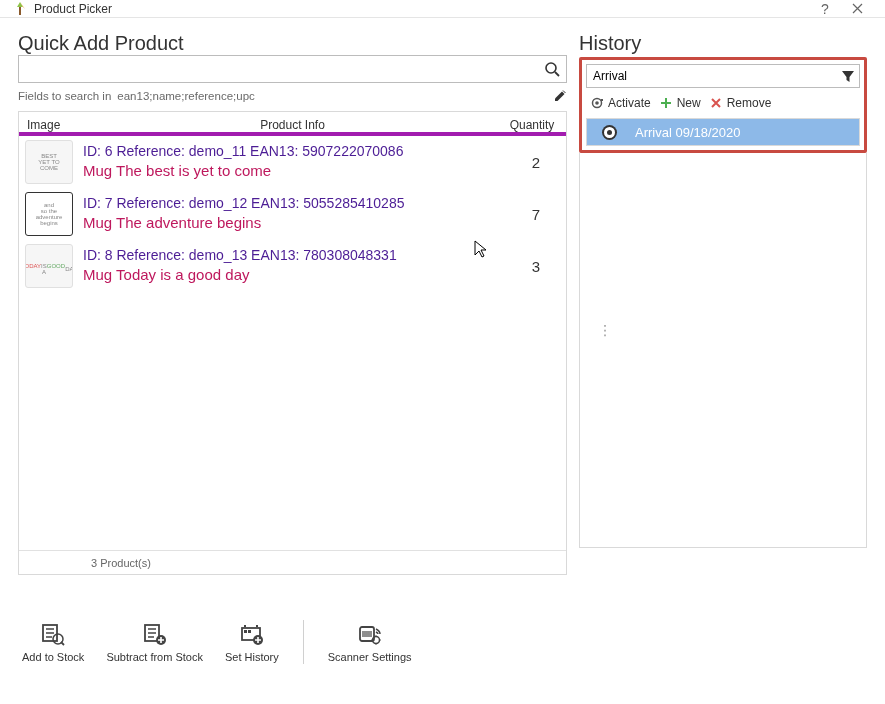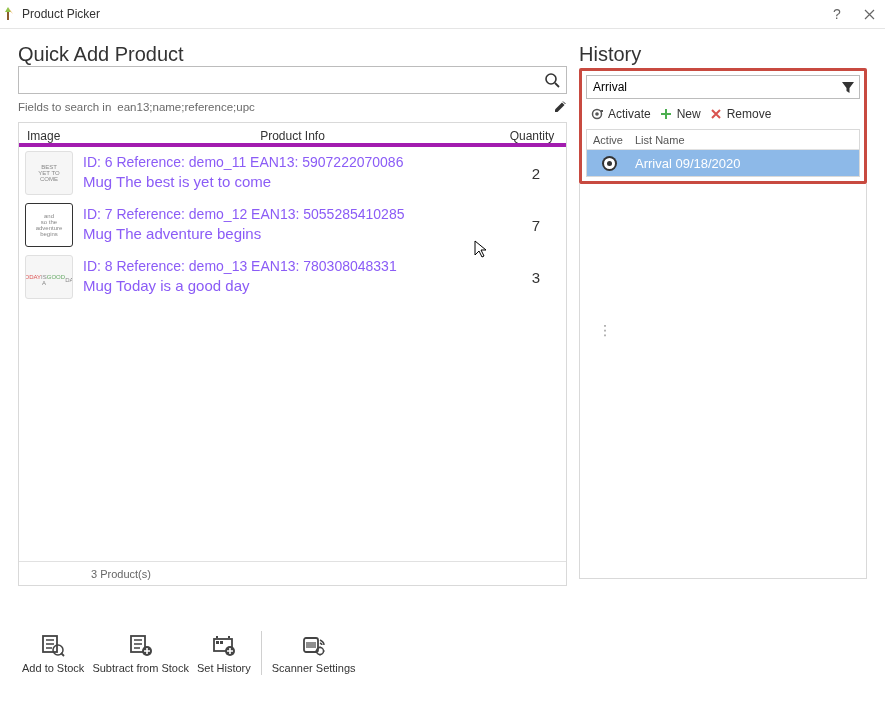--- a/index.html
+++ b/index.html
@@ -1,18 +1,18 @@
 <!DOCTYPE html>
 <html><head>
 <meta charset="utf-8">
 <style>
 * { box-sizing: border-box; margin: 0; padding: 0; font-family: "Segoe UI", Tahoma, sans-serif; }
 body { background: #fff; width: 885px; height: 704px; overflow: hidden; position: relative; }
 
-.titlebar { height: 29px; display: flex; align-items: center; padding: 0 0; border-bottom: 1px solid #e5e5e5; }
+.titlebar { height: 18px; display: flex; align-items: center; padding: 0 12px; border-bottom: 1px solid #e5e5e5; }
 .titlebar .app-icon { width: 16px; height: 16px; margin-right: 6px; position: relative; }
 .titlebar .title { font-size: 12px; color: #333; flex: 1; }
 .titlebar .win-btn { width: 32px; height: 28px; display: flex; align-items: center; justify-content: center; font-size: 14px; color: #666; cursor: pointer; }
 
 .content { display: flex; padding: 14px 18px 0 18px; height: 590px; }
 .left { flex: 1; min-width: 0; }
 .right { width: 288px; margin-left: 12px; }
 
 .section-title { font-size: 20px; font-weight: 400; color: #333; }
 
@@ -28,22 +28,22 @@
 .grid { border: 1px solid #d9d9d9; height: 464px; display: flex; flex-direction: column; }
 .grid-header { display: flex; background: #fff; border-bottom: 4px solid #a21caf; font-size: 12px; color: #333; height: 24px; align-items: flex-end; }
 .grid-header .col-image { width: 60px; padding-left: 8px; }
 .grid-header .col-info { flex: 1; text-align: center; }
 .grid-header .col-qty { width: 60px; text-align: center; padding-right: 8px; }
 .grid-body { flex: 1; overflow: auto; }
 .row { display: flex; align-items: center; padding: 4px 0; }
 .row .thumb { width: 60px; display: flex; justify-content: center; }
 .row .thumb .mug { width: 48px; height: 44px; background: #f6f6f6; border: 1px solid #e0e0e0; border-radius: 3px; position: relative; display:flex; align-items:center; justify-content:center; font-size:6px; color:#888; text-align:center; overflow:hidden;}
 .row .info { flex: 1; padding: 0 4px; }
-.row .info .meta { font-size: 14px; color: #8b5cf6; line-height: 1.35; }
-.row .info .name { font-size: 15px; color: #8b5cf6; line-height: 1.35; }
+.row .info .meta { font-size: 14px; color: #4c1d95; line-height: 1.35; }
+.row .info .name { font-size: 15px; color: #be185d; line-height: 1.35; }
 .row .qty { width: 60px; text-align: center; font-size: 15px; color: #333; }
 .grid-footer { border-top: 1px solid #e1e1e1; display: flex; height: 24px; align-items: center; }
 .grid-footer .col-image { width: 60px; }
 .grid-footer .count { font-size: 11px; color: #666; padding-left: 12px; }
 
 .dots { position: absolute; left: 598px; top: 328px; font-size: 14px; color: #999; line-height: 4px; writing-mode: horizontal-tb; }
 
 .history-box { border: 3px solid #c84a40; padding: 4px; border-radius: 2px; margin-top:2px;}
 .hist-search { border: 1px solid #bcbcbc; height: 24px; display: flex; align-items: center; justify-content: center; }
 .hist-search input { border:none; outline:none; flex:1; padding:0 6px; font-size:12px; background:transparent;}
@@ -57,21 +57,21 @@
 .hist-header .col-active{ width:44px; padding-left:6px;}
 .hist-header .col-name{ flex:1; padding-left:4px;}
 .hist-row { display:flex; align-items:center; height:26px; background:#8db9e8; color:#fff;}
 .hist-row .col-active{ width:44px; display:flex; justify-content:center;}
 .hist-row .col-name{ flex:1; font-size:13px; padding-left:4px;}
 .hist-row .radio { width:11px; height:11px; border:2px solid #fff; background:#fff; border-radius:50%; box-shadow: 0 0 0 2px #333; position:relative;}
 .hist-row .radio::after{content:"";position:absolute;inset:1px;background:#333;border-radius:50%;}
 
 .history-body-rest { border:1px solid #d9d9d9; border-top:none; height:395px; margin-top:0;}
 
-.bottom-toolbar { display:flex; align-items:center; padding: 8px 18px; gap: 0; height: 68px; }
+.bottom-toolbar { display:flex; align-items:center; padding: 8px 18px; gap: 14px; height: 68px; }
 .tool { display:flex; flex-direction:column; align-items:center; gap:4px; font-size:11px; color:#333; cursor:pointer; padding: 0 4px;}
 .tool .tic { width:26px; height:26px; display:flex; align-items:center; justify-content:center; color:#444;}
 .sep { width:1px; height:44px; background:#d0d0d0; margin:0 6px;}
 
 .cursor { position:absolute; left:474px; top:240px; pointer-events:none;}
 
 svg { display:block; }
 </style>
 </head>
 <body>
@@ -193,24 +193,20 @@
         <div class="hist-btn">
           <span class="ic">
               <svg width="14" height="14" viewBox="0 0 14 14">
                 <path d="M3 3 L11 11 M11 3 L3 11" stroke="#d9534f" stroke-width="2"></path>
               </svg>
             </span>
           <span>Remove</span>
         </div>
       </div>
       <div class="hist-grid">
-        <div class="hist-header">
-          <div class="col-active">Active</div>
-          <div class="col-name">List Name</div>
-        </div>
         <div class="hist-row">
           <div class="col-active">
               <div class="radio"></div>
             </div>
           <div class="col-name">Arrival 09/18/2020</div>
         </div>
       </div>
     </div>
     <div class="history-body-rest"></div>
   </div>

